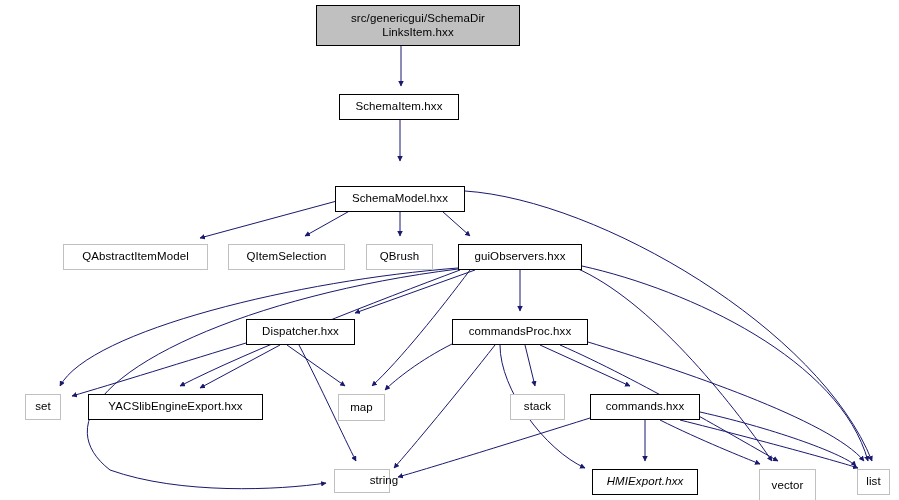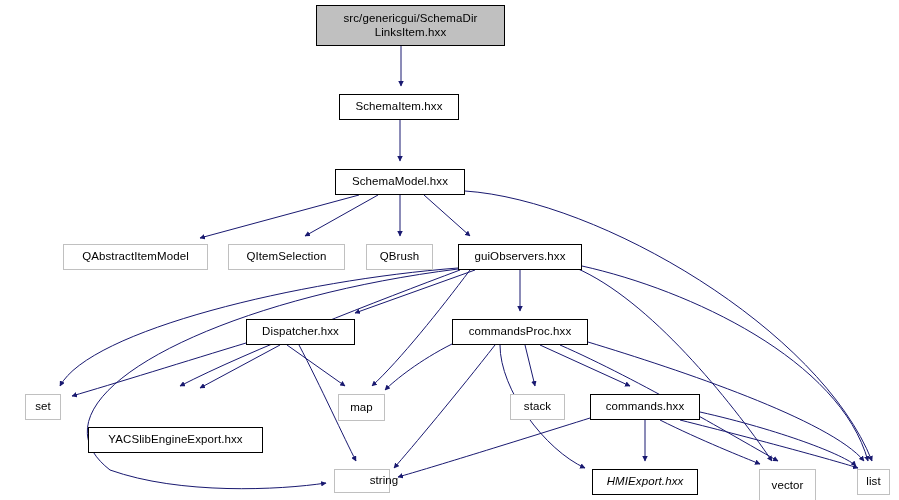--- a/index.html
+++ b/index.html
@@ -91,32 +91,32 @@
         <path d="M500,345 C500,390 545,450 585,468" fill="none" stroke="#191970" stroke-width="1" marker-end="url(#arrow)"></path>
         <path d="M645,420 L645,461" fill="none" stroke="#191970" stroke-width="1" marker-end="url(#arrow)"></path>
         <path d="M590,418 C520,440 430,468 398,477" fill="none" stroke="#191970" stroke-width="1" marker-end="url(#arrow)"></path>
         <path d="M660,420 C700,440 745,458 760,464" fill="none" stroke="#191970" stroke-width="1" marker-end="url(#arrow)"></path>
         <path d="M680,420 C760,440 840,462 858,468" fill="none" stroke="#191970" stroke-width="1" marker-end="url(#arrow)"></path>
         <path d="M700,412 C780,430 845,455 856,466" fill="none" stroke="#191970" stroke-width="1" marker-end="url(#arrow)"></path>
       </g>
   </svg>
 
   <div id="nodes-layer">
-      <div class="node root" style="left: 316px; top: 5px; width: 189px; height: 41px;"><span class="node-label">src/genericgui/SchemaDir
+      <div class="node root" style="left: 316px; top: 5px; width: 204px; height: 41px;"><span class="node-label">src/genericgui/SchemaDir
 LinksItem.hxx</span></div>
       <div class="node internal" style="left: 339px; top: 94px; width: 120px; height: 26px;"><span class="node-label">SchemaItem.hxx</span></div>
-      <div class="node internal" style="left: 335px; top: 169px; width: 130px; height: 26px;"><span class="node-label">SchemaModel.hxx</span></div>
+      <div class="node internal" style="left: 335px; top: 186px; width: 130px; height: 26px;"><span class="node-label">SchemaModel.hxx</span></div>
       <div class="node external" style="left: 63px; top: 244px; width: 145px; height: 26px;"><span class="node-label">QAbstractItemModel</span></div>
       <div class="node external" style="left: 228px; top: 244px; width: 117px; height: 26px;"><span class="node-label">QItemSelection</span></div>
       <div class="node external" style="left: 366px; top: 244px; width: 67px; height: 26px;"><span class="node-label">QBrush</span></div>
       <div class="node internal" style="left: 458px; top: 244px; width: 124px; height: 26px;"><span class="node-label">guiObservers.hxx</span></div>
       <div class="node internal" style="left: 246px; top: 319px; width: 109px; height: 26px; text-align: center;"><span class="node-label">Dispatcher.hxx</span></div>
       <div class="node internal" style="left: 452px; top: 319px; width: 136px; height: 26px;"><span class="node-label">commandsProc.hxx</span></div>
       <div class="node external" style="left: 25px; top: 394px; width: 36px; height: 26px;"><span class="node-label">set</span></div>
-      <div class="node internal" style="left: 88px; top: 394px; width: 175px; height: 26px; margin-top: 33px;"><span class="node-label">YACSlibEngineExport.hxx</span></div>
+      <div class="node internal" style="left: 88px; top: 394px; width: 175px; height: 26px;"><span class="node-label">YACSlibEngineExport.hxx</span></div>
       <div class="node external" style="left: 338px; top: 394px; width: 47px; height: 27px;"><span class="node-label">map</span></div>
       <div class="node external" style="left: 510px; top: 394px; width: 55px; height: 26px;"><span class="node-label">stack</span></div>
       <div class="node internal" style="left: 590px; top: 394px; width: 110px; height: 26px;"><span class="node-label">commands.hxx</span></div>
       <div class="node external" style="left: 334px; top: 469px; width: 56px; height: 24px; padding-left: 44px;"><span class="node-label">string</span></div>
       <div class="node internal" style="left: 592px; top: 469px; width: 106px; height: 26px; font-style: italic;"><span class="node-label">HMIExport.hxx</span></div>
       <div class="node external" style="left: 759px; top: 469px; width: 57px; height: 33px;"><span class="node-label">vector</span></div>
       <div class="node external" style="left: 857px; top: 469px; width: 33px; height: 26px;"><span class="node-label">list</span></div>
     </div>
 
 </div>

